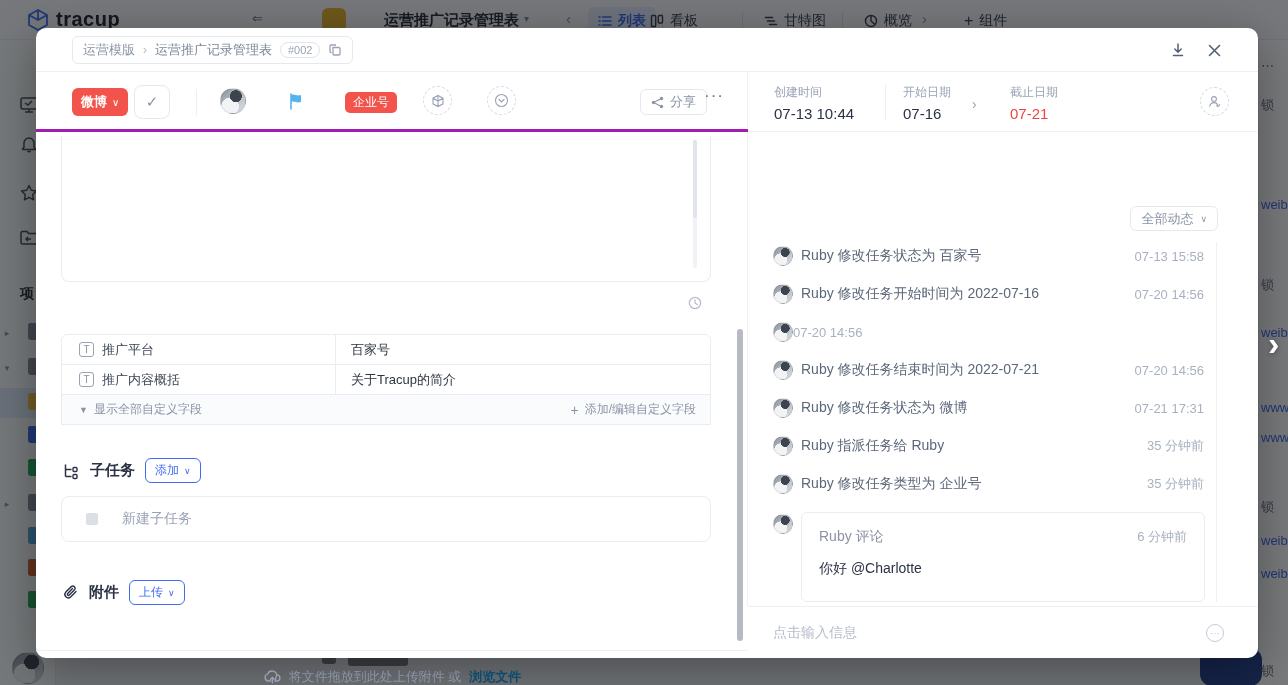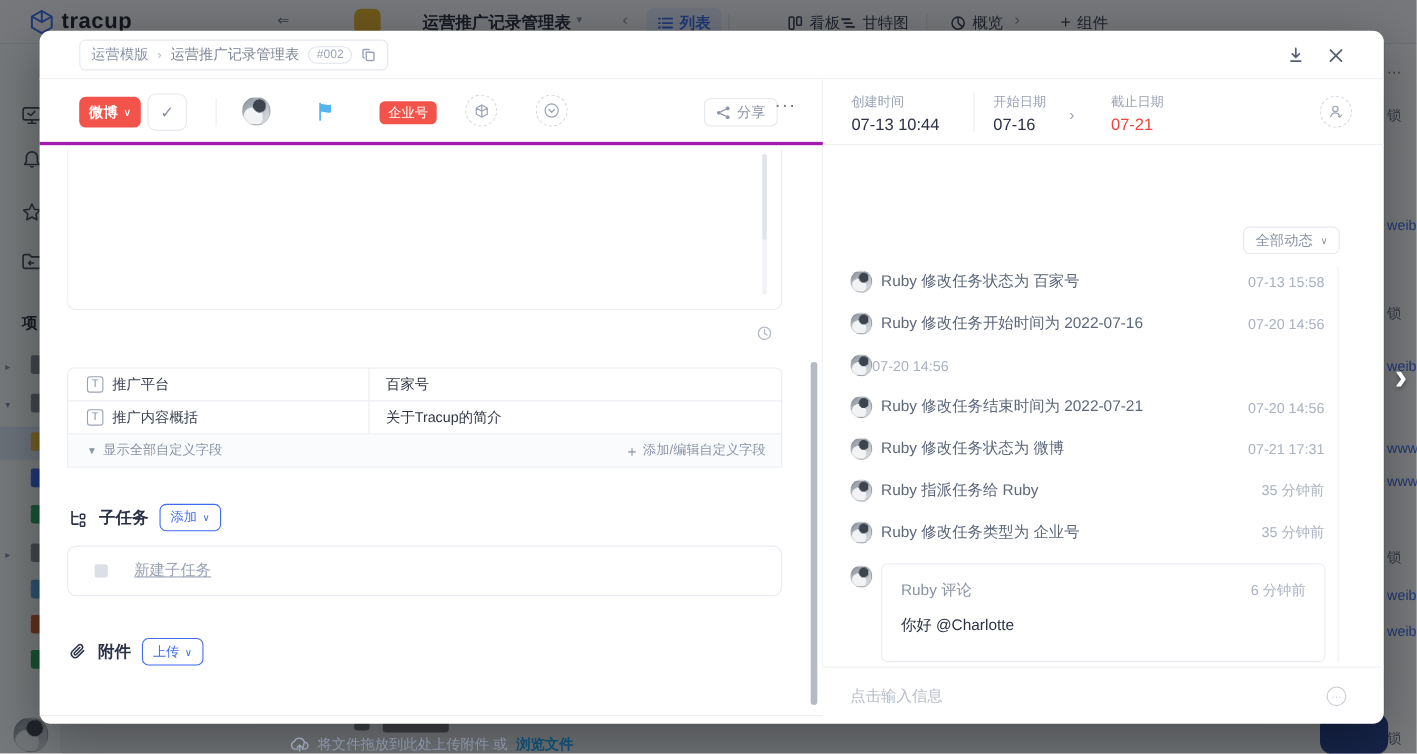--- a/index.html
+++ b/index.html
@@ -70,21 +70,21 @@
   .t-ic { width:15px; height:15px; border:1px solid #9aa3b5; border-radius:3px; color:#8a93a6; font-size:10px; display:flex; align-items:center; justify-content:center; }
   .f-footer { height:29px; background:#fafbfc; display:flex; align-items:center; justify-content:space-between; padding:0 14px 0 17px; font-size:12px; color:#8a93a6; border-radius:0 0 0 0; }
   .f-footer .lnk { cursor:pointer; display:flex; gap:6px; align-items:center; }
 
   .sec-head { position:absolute; display:flex; align-items:center; gap:10px; }
   .sec-title { font-size:15px; font-weight:bold; color:#2b3245; }
   .blue-outline-btn { height:25px; border:1px solid #3f6bf0; border-radius:6px; background:#fff; color:#3f6bf0; font-size:12px; padding:0 9px; display:flex; align-items:center; gap:5px; cursor:pointer; }
   .blue-outline-btn .chev { font-size:9px; }
   .newtask-box { position:absolute; left:25px; top:424px; width:650px; height:46px; border:1px solid #e9ecf2; border-radius:8px; display:flex; align-items:center; cursor:text; }
   .newtask-sq { width:12px; height:12px; background:#dcdfe6; border-radius:2px; margin-left:24px; }
-  .newtask-txt { margin-left:24px; font-size:14px; color:#9aa3b5;text-decoration:underline; }
+  .newtask-txt { margin-left:24px; font-size:14px; color:#9aa3b5; }
 
   .dropzone { position:absolute; left:0px; top:578px; width:712px; height:52px; border-top:1px solid #eef0f4; display:flex; align-items:center; justify-content:center; gap:8px; font-size:13px; color:#8a93a6; }
   .dropzone .browse { color:#0c4a6e; font-weight:600; cursor:pointer; }
   .lp-scrollbar { position:absolute; left:701px; top:257px; width:6px; height:312px; background:#b6bac3; border-radius:3px; }
 
   .right-panel { position:absolute; left:712px; top:44px; width:510px; height:534px; }
   .dates-row { position:absolute; left:0; top:0; width:510px; height:60px; border-bottom:1px solid #eef0f4; }
   .d-label { font-size:12px; color:#9aa3b5; }
   .d-value { font-size:15px; color:#2b3245; margin-top:4px; }
   .d-sep { position:absolute; left:137px; top:12px; width:1px; height:36px; background:#eceef3; }
@@ -127,21 +127,21 @@
       <span class="abs" style="left:524px;top:13px;color:#8a93a6;font-size:10px">▾</span>
       <span class="abs" style="left:566px;top:10px;color:#8a93a6;font-size:15px">‹</span>
 
       <div class="abs tab-pill active" style="left:588px;top:7px">
         <svg width="14" height="14" viewBox="0 0 14 14">
             <path d="M1 3h1M1 7h1M1 11h1M4.5 3H13M4.5 7H13M4.5 11H13" stroke="#3d6df2" stroke-width="1.6" stroke-linecap="round"></path>
           </svg>
         <span>列表</span>
       </div>
       <div class="abs vsep" style="left:662px;top:12px"></div>
-      <div class="abs tab-pill" style="left:706px;top:7px">
+      <div class="abs tab-pill" style="left:640px;top:7px">
         <svg width="14" height="14" viewBox="0 0 14 14">
             <rect x="1.5" y="1.5" width="4.2" height="11" rx="1" fill="none" stroke="#3a3f4c" stroke-width="1.4"></rect>
             <rect x="8.3" y="1.5" width="4.2" height="7.5" rx="1" fill="none" stroke="#3a3f4c" stroke-width="1.4"></rect>
           </svg>
         <span>看板</span>
       </div>
       <div class="abs vsep" style="left:742px;top:12px"></div>
       <div class="abs tab-pill" style="left:754px;top:7px">
         <svg width="14" height="14" viewBox="0 0 14 14">
             <path d="M1.5 3.5h7M3.5 7h7M5.5 10.5h7" stroke="#3a3f4c" stroke-width="1.6" stroke-linecap="round"></path>

